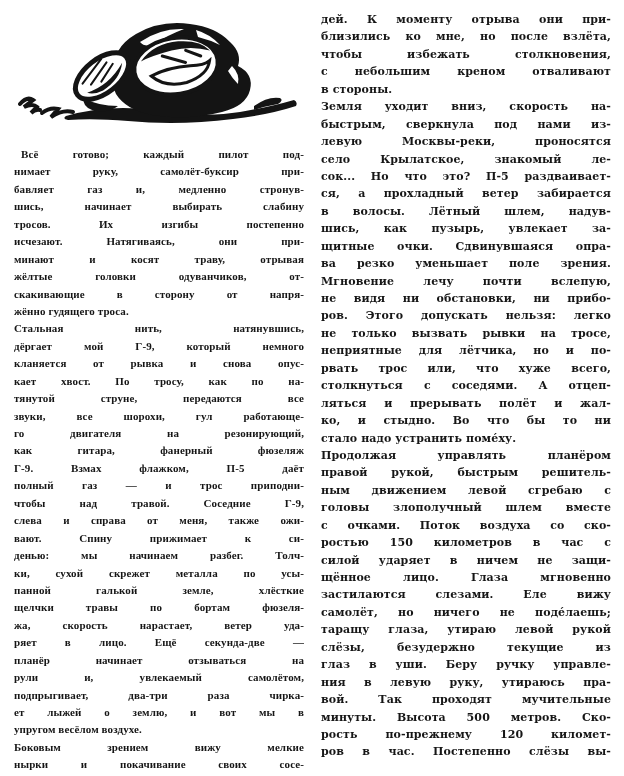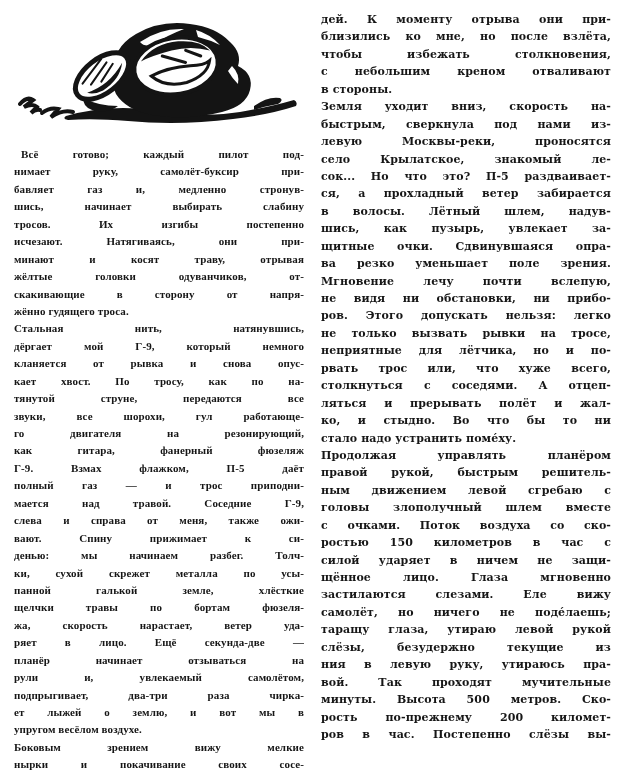--- a/index.html
+++ b/index.html
@@ -106,21 +106,21 @@
         <div class="line">Стальная нить, натянувшись,</div>
         <div class="line">дёргает мой Г-9, который немного</div>
         <div class="line">кланяется от рывка и снова опус-</div>
         <div class="line">кает хвост. По тросу, как по на-</div>
         <div class="line">тянутой струне, передаются все</div>
         <div class="line">звуки, все шорохи, гул работающе-</div>
         <div class="line">го двигателя на резонирующий,</div>
         <div class="line">как гитара, фанерный фюзеляж</div>
         <div class="line">Г-9. Взмах флажком, П-5 даёт</div>
         <div class="line">полный газ — и трос приподни-</div>
-        <div class="line">мается над травой. Соседние Г-9,</div>
+        <div class="line">чтобы над травой. Соседние Г-9,</div>
         <div class="line">слева и справа от меня, также ожи-</div>
         <div class="line">вают. Спину прижимает к си-</div>
         <div class="line">денью: мы начинаем разбег. Толч-</div>
         <div class="line">ки, сухой скрежет металла по усы-</div>
         <div class="line">панной галькой земле, хлёсткие</div>
         <div class="line">щелчки травы по бортам фюзеля-</div>
         <div class="line">жа, скорость нарастает, ветер уда-</div>
         <div class="line">ряет в лицо. Ещё секунда-две —</div>
         <div class="line">планёр начинает отзываться на</div>
         <div class="line">рули и, увлекаемый самолётом,</div>
@@ -169,21 +169,22 @@
         <div class="line">ным движением левой сгребаю с</div>
         <div class="line">головы злополучный шлем вместе</div>
         <div class="line">с очками. Поток воздуха со ско-</div>
         <div class="line">ростью 150 километров в час с</div>
         <div class="line">силой ударяет в ничем не защи-</div>
         <div class="line">щённое лицо. Глаза мгновенно</div>
         <div class="line">застилаются слезами. Еле вижу</div>
         <div class="line">самолёт, но ничего не поде́лаешь;</div>
         <div class="line">таращу глаза, утираю левой рукой</div>
         <div class="line">слёзы, безудержно текущие из</div>
+        <div class="line">глаз в уши. Беру ручку управле-</div>
         <div class="line">ния в левую руку, утираюсь пра-</div>
         <div class="line">вой. Так проходят мучительные</div>
         <div class="line">минуты. Высота 500 метров. Ско-</div>
-        <div class="line">рость по-прежнему 200 километ-</div>
+        <div class="line">рость по-прежнему 120 километ-</div>
         <div class="line">ров в час. Постепенно слёзы вы-</div>
       </div>
     </div>
 
 </div>
 
 </body></html>

